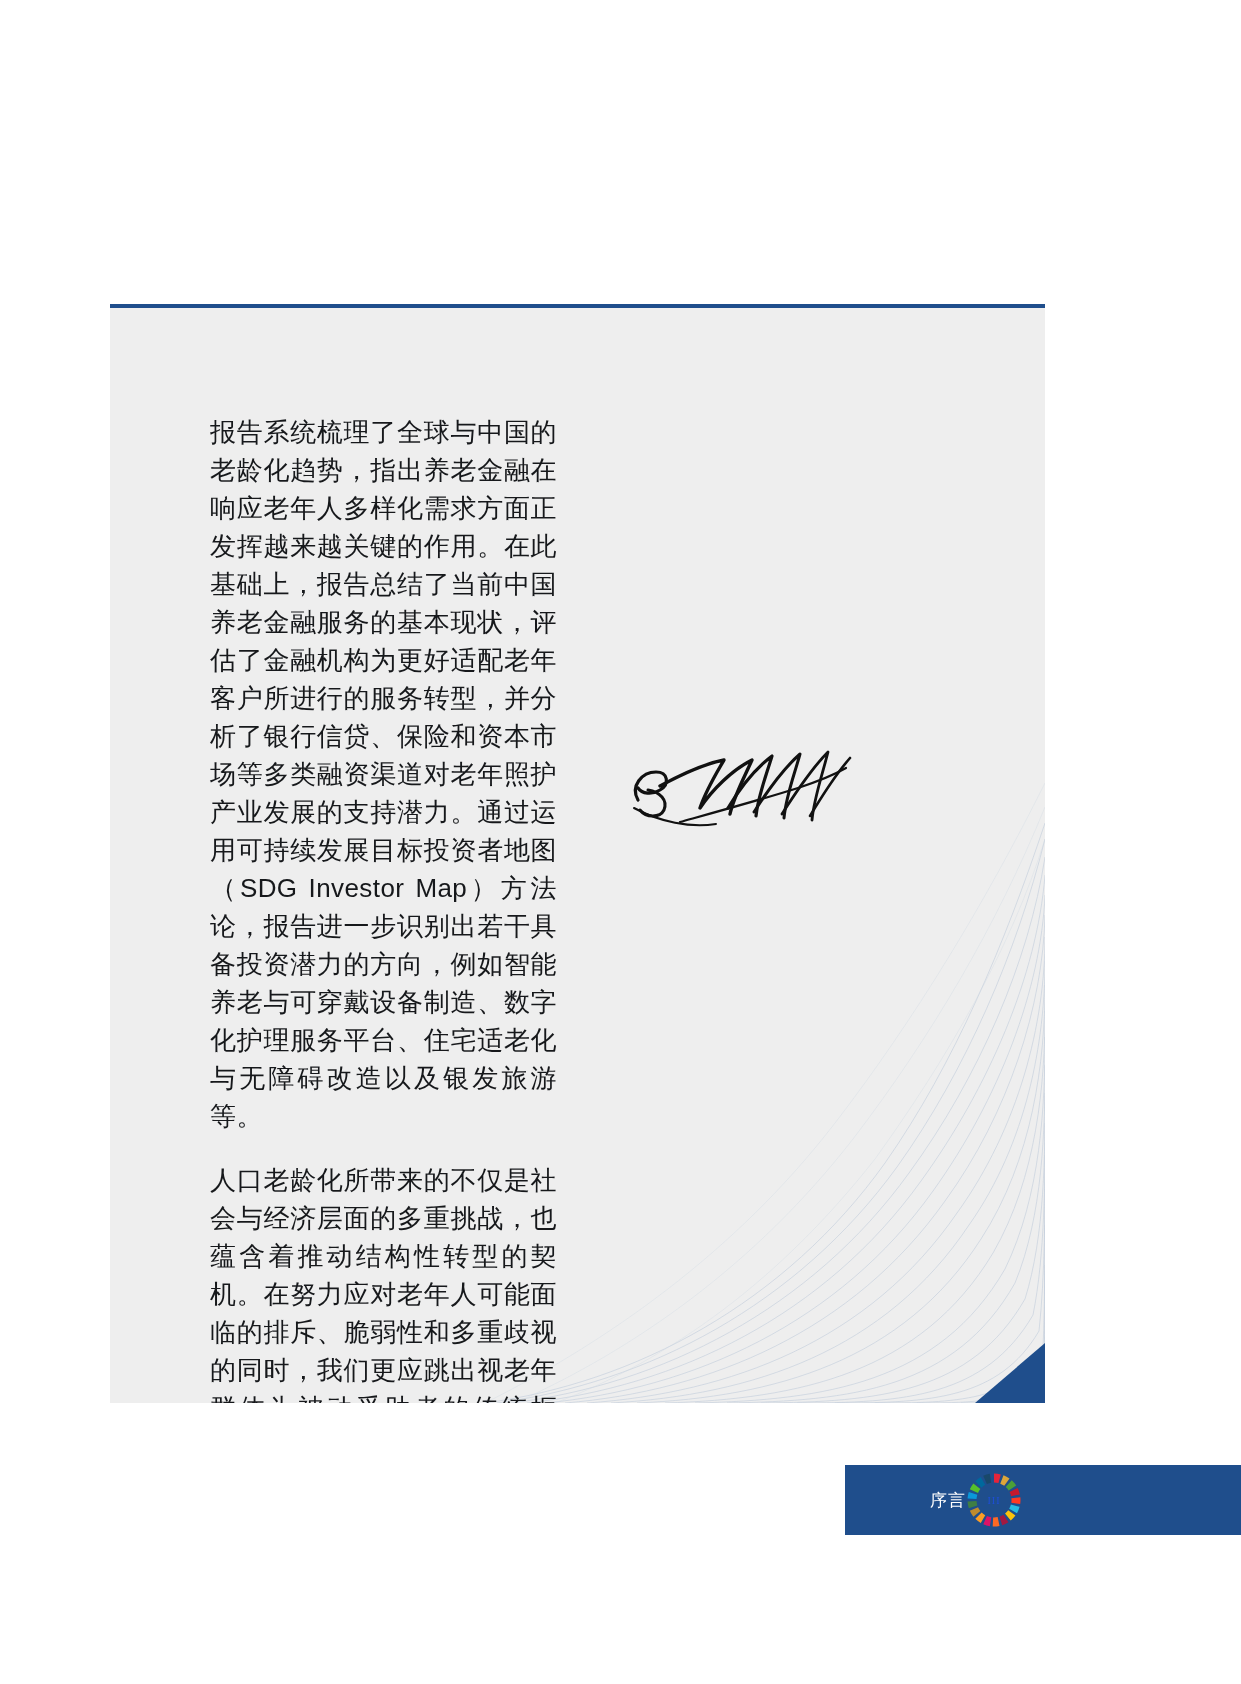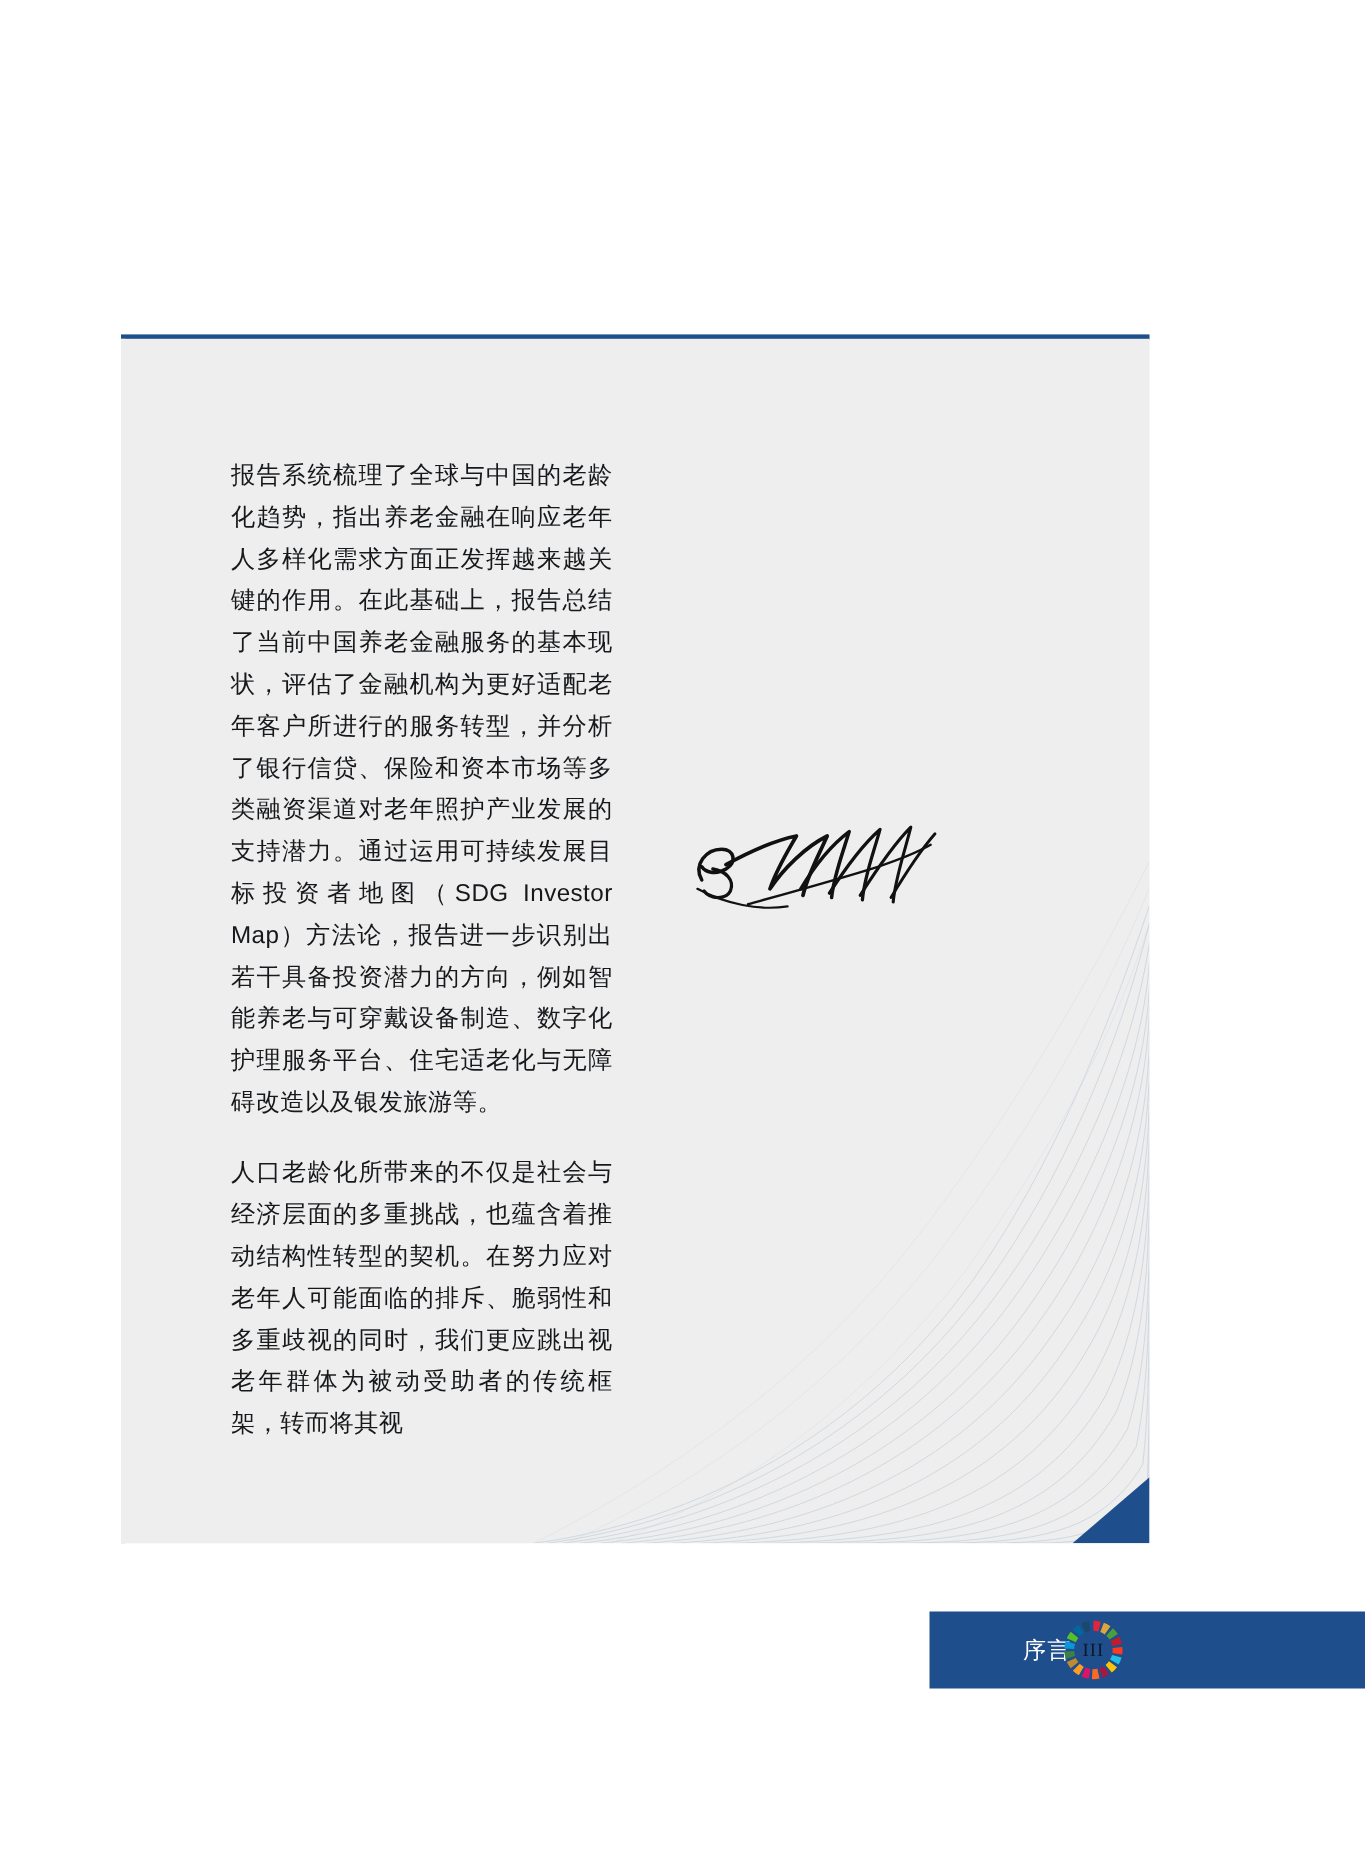--- a/index.html
+++ b/index.html
@@ -69,21 +69,21 @@
     left: 100px;
     top: 105px;
     width: 760px;
     display: flex;
     gap: 66px;
   }
   .col {
     width: 347px;
   }
   .para {
-    font-size: 22px;
+    font-size: 26px;
     line-height: 38px;
     color: #16181b;
     text-align: justify;
     text-justify: inter-ideograph;
     margin: 0 0 26px 0;
     letter-spacing: 0.4px;
   }
   .para:last-child { margin-bottom: 0; }
 
   
@@ -101,42 +101,42 @@
     left: 845px;
     top: 1465px;
     width: 396px;
     height: 70px;
     background: #1f4e8c;
     display: flex;
     align-items: center;
   }
   .footer-label {
     color: #ffffff;
-    font-size: 21px;
+    font-size: 17px;
     letter-spacing: 1px;
     margin-left: 85px;
   }
   .sdg-wheel {
     position: absolute;
     left: 962px;
     top: 1468px;
     width: 64px;
     height: 64px;
   }
   .page-number {
     position: absolute;
     left: 962px;
     top: 1468px;
     width: 64px;
     height: 64px;
     display: flex;
     align-items: center;
     justify-content: center;
-    color: #0f172a;
-    font-size: 17px;
+    color: #1d4ed8;
+    font-size: 10px;
     font-family: "Liberation Serif", serif;
     letter-spacing: 1px;
   }
 </style>
 </head>
 <body>
 
 <div>
 
   <div class="panel-top-rule"></div>

